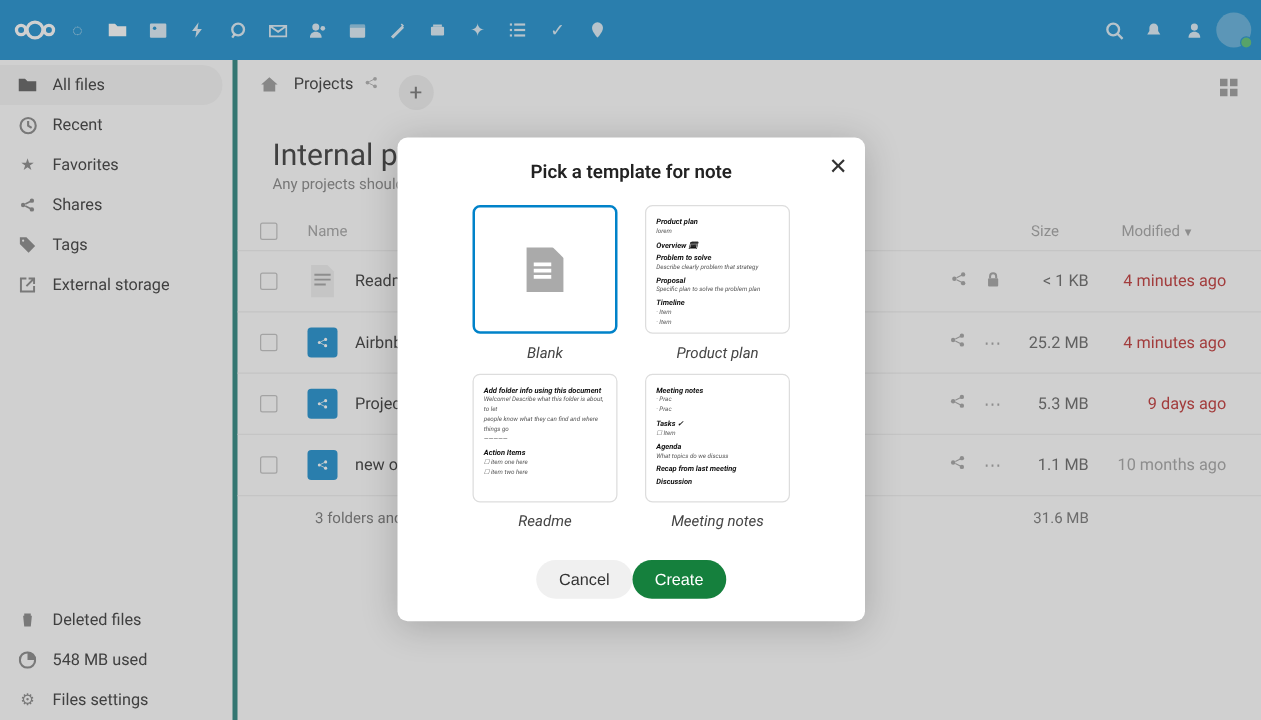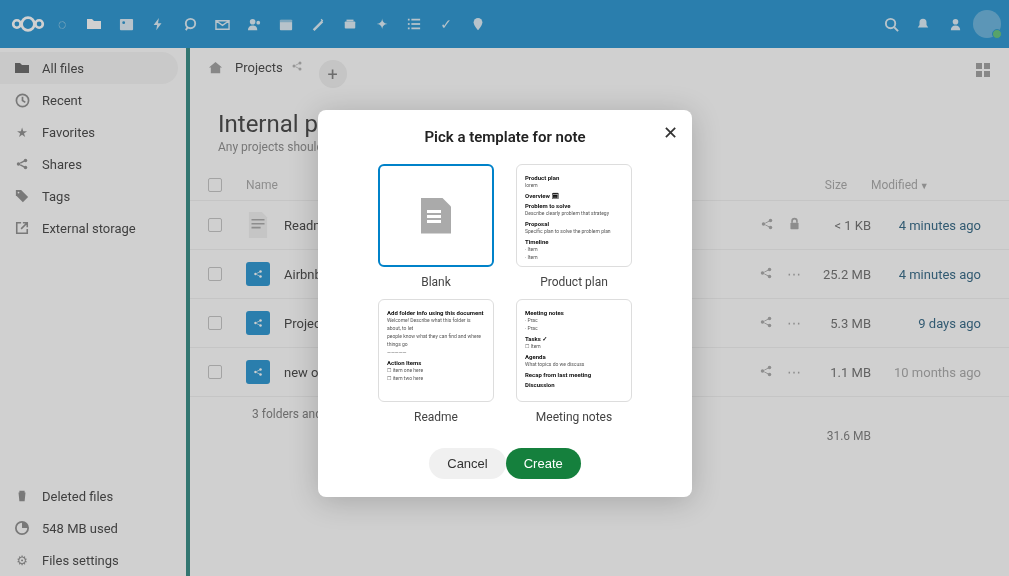--- a/index.html
+++ b/index.html
@@ -32,44 +32,44 @@
     .bc-add { width: 28px; height: 28px; border-radius: 50%; background: #eee; display: flex; align-items: center; justify-content: center; font-size: 18px; color: #666; cursor: pointer; margin-left: 4px; }
     .grid-toggle { position: absolute; top: 14px; right: 18px; opacity: 0.5; cursor: pointer; }
     
     .page-title { font-size: 24px; font-weight: 400; padding: 14px 28px 2px; }
     .page-desc { font-size: 12px; color: #777; padding: 0 28px 14px; }
     
     .table-header { display: flex; align-items: center; padding: 10px 18px 8px; border-bottom: 1px solid #eee; color: #999; font-size: 12px; }
     .th-check { width: 34px; }
     .th-name { flex: 1; padding-left: 4px; }
     .th-size { width: 70px; text-align: center; }
-    .th-mod { width: 120px; text-align: left; padding-right: 10px; }
+    .th-mod { width: 120px; text-align: center; padding-right: 10px; }
     .sort-ind { font-size: 9px; margin-left: 2px; }
     
     .file-row { display: flex; align-items: center; padding: 8px 18px; border-bottom: 1px solid #eee; }
     .file-check { width: 34px; }
     .file-icon { width: 32px; height: 32px; display: flex; align-items: center; justify-content: center; margin-right: 10px; }
     .folder-thumb { width: 24px; height: 24px; background: #0082c9; border-radius: 3px; display: flex; align-items: center; justify-content: center; color: #fff; font-size: 11px; }
     .file-name { flex: 1; font-size: 13px; }
     .file-ext { color: #999; }
     .file-actions { display: flex; gap: 14px; align-items: center; color: #999; }
     .file-size { width: 70px; text-align: right; color: #555; font-size: 13px; }
-    .file-mod { width: 120px; text-align: right; color: #0c4a6e; font-size: 13px; padding-right: 10px; }
+    .file-mod { width: 120px; text-align: right; color: #b91c1c; font-size: 13px; padding-right: 10px; }
     .file-mod.old { color: #999; }
     
     .summary-row { display: flex; padding: 10px 18px; color: #666; font-size: 12px; }
     .sum-name { flex: 1; padding-left: 44px; }
-    .sum-size { width: 70px; text-align: right; margin-top: 22px; }
+    .sum-size { width: 70px; text-align: right; }
     .sum-mod { width: 120px; }
     
     .overlay { position: absolute; inset: 0; background: rgba(120,120,120,0.35); z-index: 100; }
     .modal { position: absolute; left: 318px; top: 110px; width: 374px; background: #fff; border-radius: 8px; box-shadow: 0 4px 30px rgba(0,0,0,0.2); z-index: 101; padding-bottom: 14px; }
     .modal-close { position: absolute; top: 12px; right: 14px; font-size: 18px; color: #333; cursor: pointer; }
     .modal-title { text-align: center; font-size: 15px; font-weight: 600; padding: 18px 0 12px; }
-    .templates { display: grid; grid-template-columns: 1fr 1fr; gap: 10px 22px; padding: 6px 60px 8px; }
+    .templates { display: grid; grid-template-columns: 1fr 1fr; gap: 10px 22px; padding: 6px 60px 8px; font-style: italic; }
     .template { display: flex; flex-direction: column; align-items: center; cursor: pointer; }
     .template-preview { width: 100%; height: 103px; border: 1px solid #ddd; border-radius: 6px; background: #fff; padding: 6px 8px; overflow: hidden; position: relative; }
     .template.selected .template-preview { border: 2px solid #0082c9; }
     .template-label { font-size: 12px; color: #444; margin-top: 8px; }
     .blank-icon { position: absolute; top: 50%; left: 50%; transform: translate(-50%,-50%); width: 30px; height: 36px; background: #aaa; clip-path: polygon(0 0, 70% 0, 100% 25%, 100% 100%, 0 100%); }
     .blank-icon::before { content: ''; position: absolute; top: 12px; left: 6px; width: 14px; height: 3px; background: #fff; box-shadow: 0 5px 0 #fff, 0 10px 0 #fff; }
     .doc-line { font-size: 5px; line-height: 1.6; color: #555; }
     .doc-head { font-size: 6px; font-weight: 700; color: #111; margin-top: 3px; }
     .modal-buttons { display: flex; justify-content: center; padding: 16px 20px 4px; }
     .btn { padding: 8px 18px; border-radius: 18px; font-size: 13px; cursor: pointer; border: none; }

